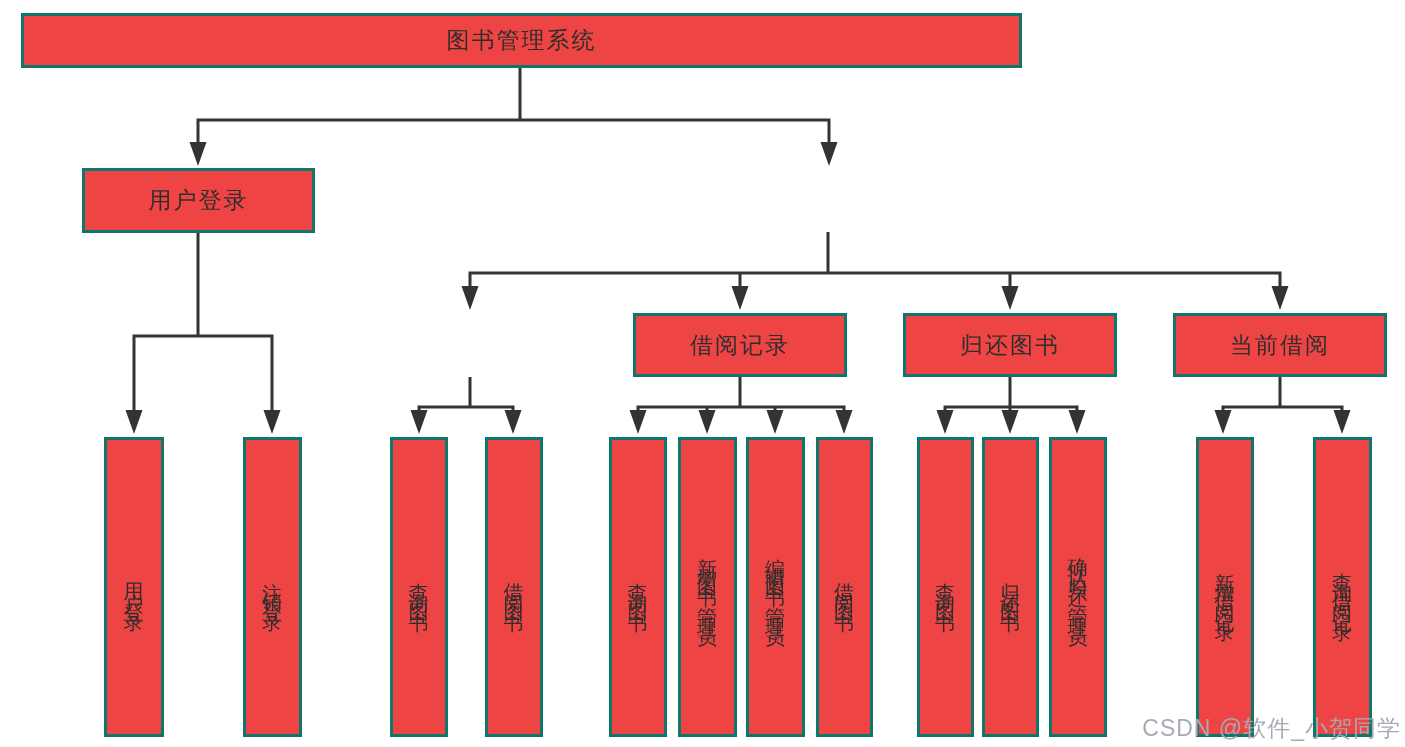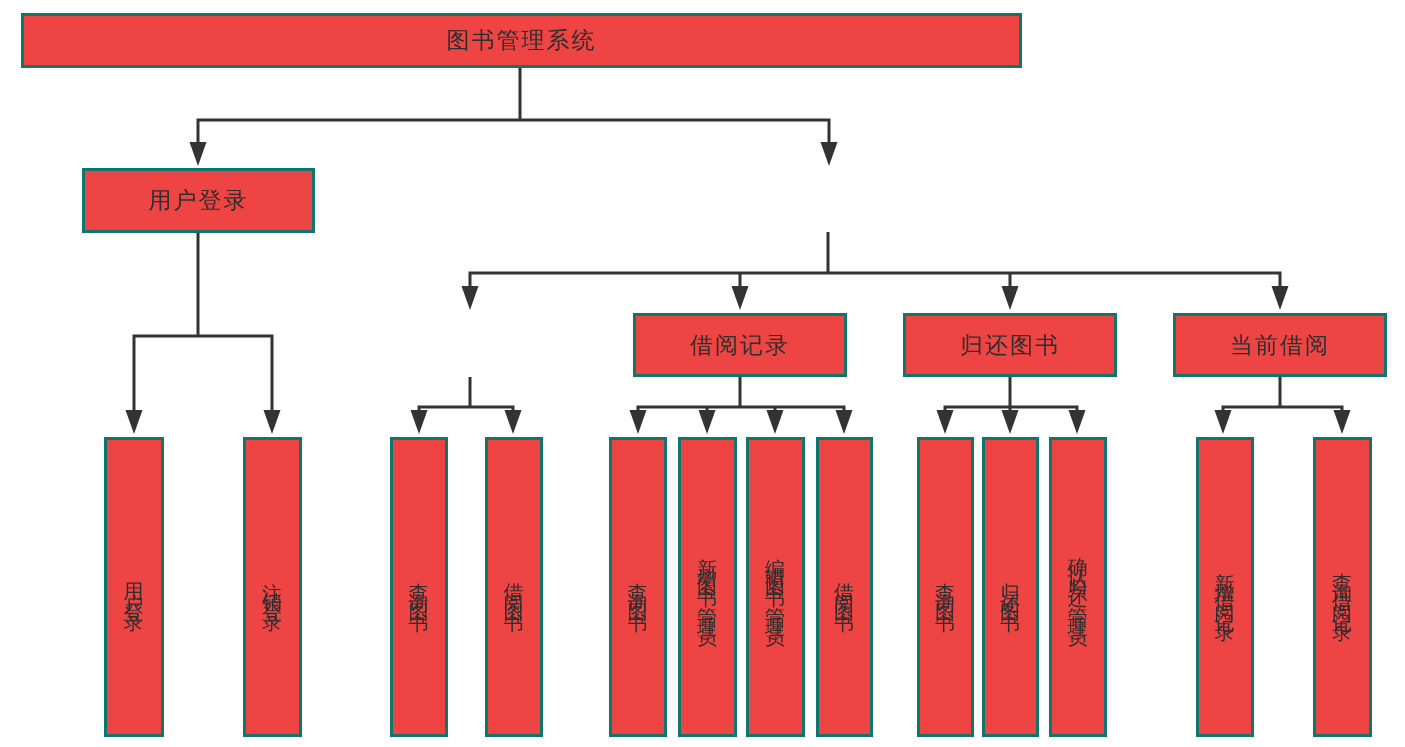--- a/index.html
+++ b/index.html
@@ -152,14 +152,15 @@
     <span class="vtext">确认归还（管理员）</span>
   </div>
 
   <div class="node vnode" style="left:1196px;top:437px;width:58px;height:300px">
     <span class="vtext">新增借阅记录</span>
   </div>
   <div class="node vnode" style="left:1313px;top:437px;width:59px;height:300px">
     <span class="vtext">查询借阅记录</span>
   </div>
 
+  <div class="watermark">CSDN @软件_小贺同学</div>
 
 </div>
 
 </body></html>

